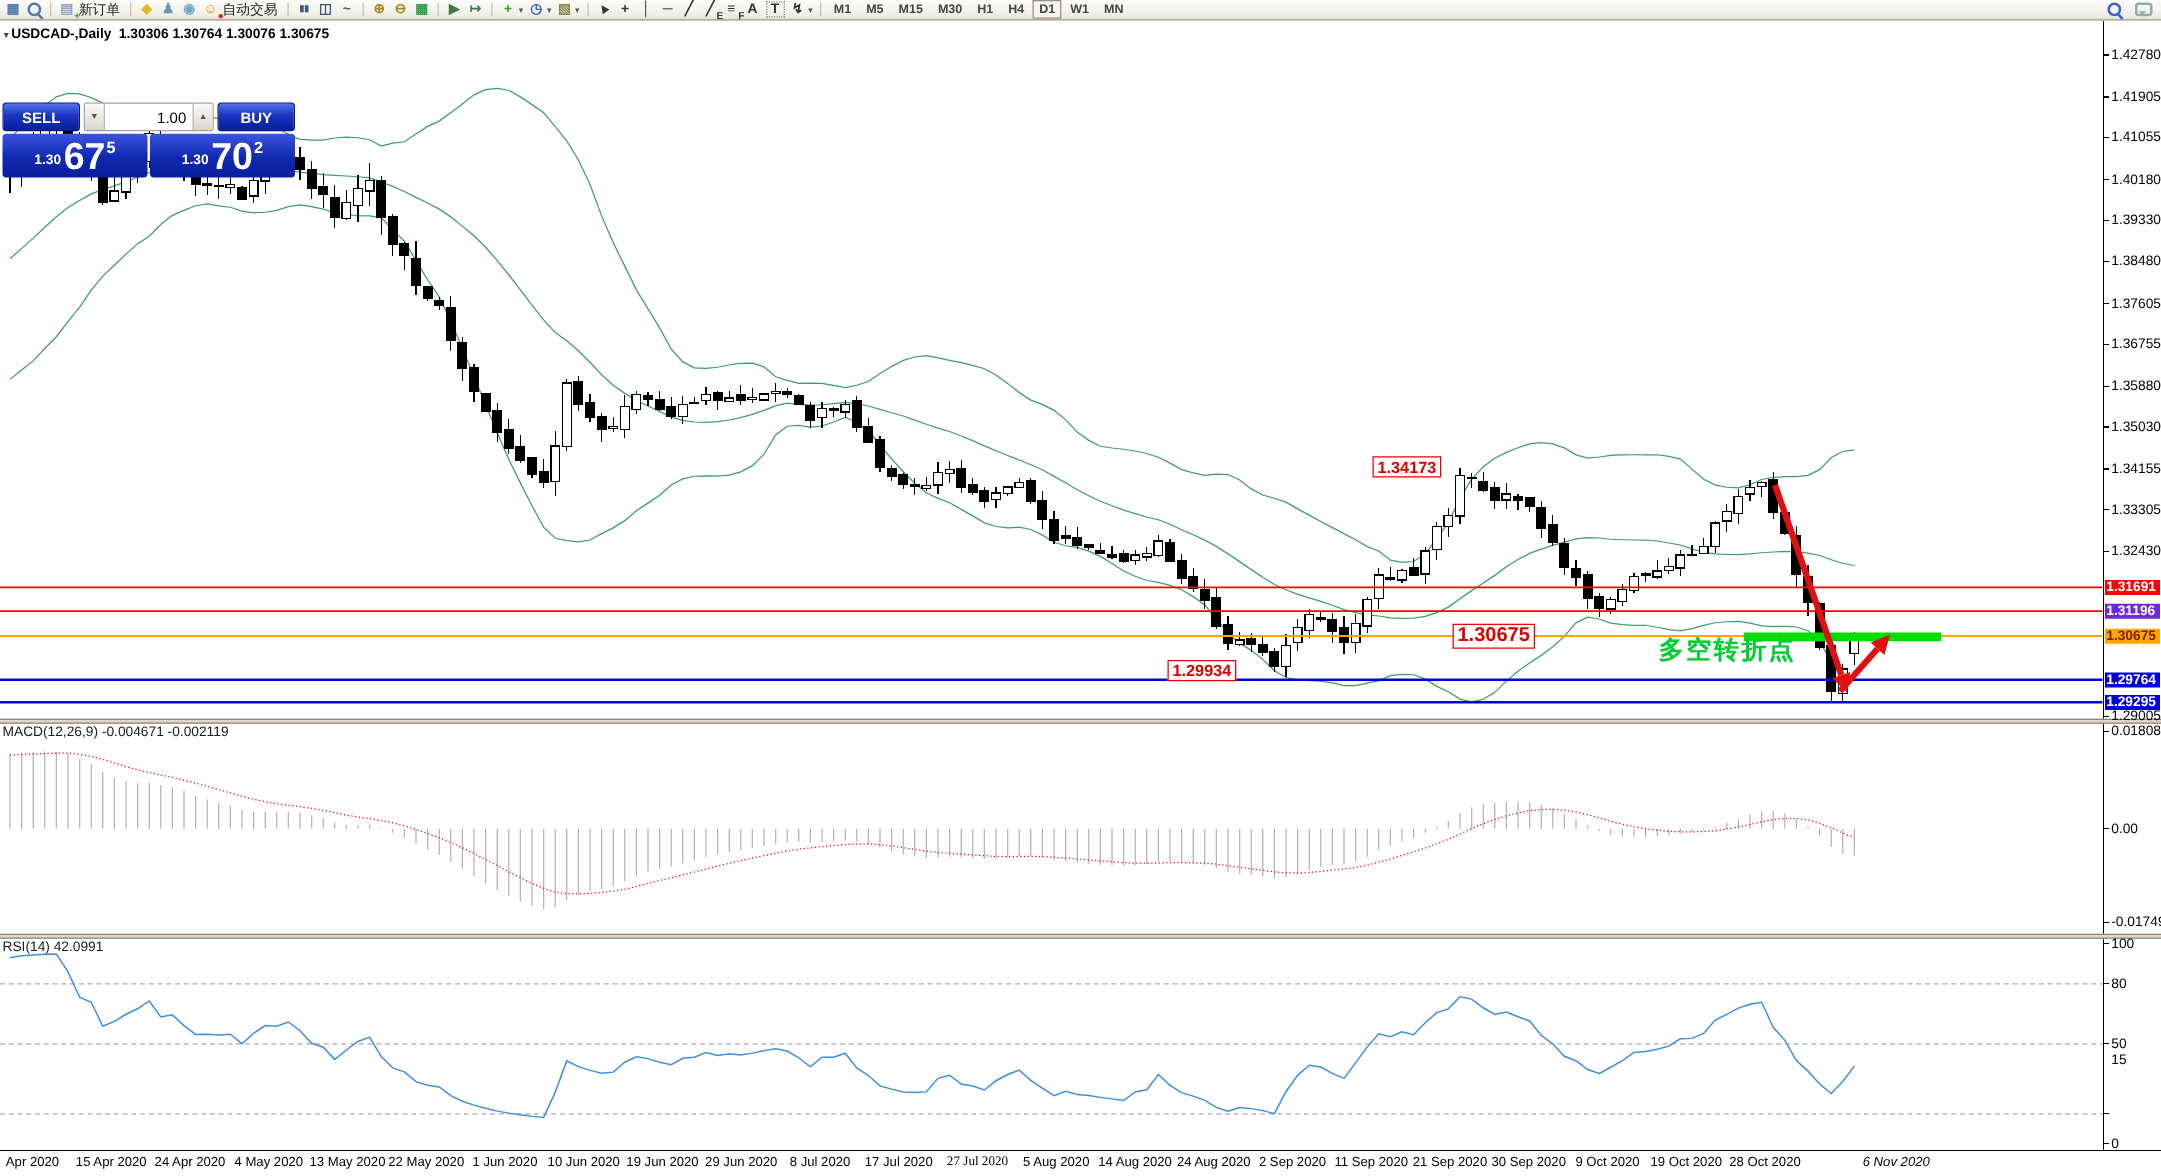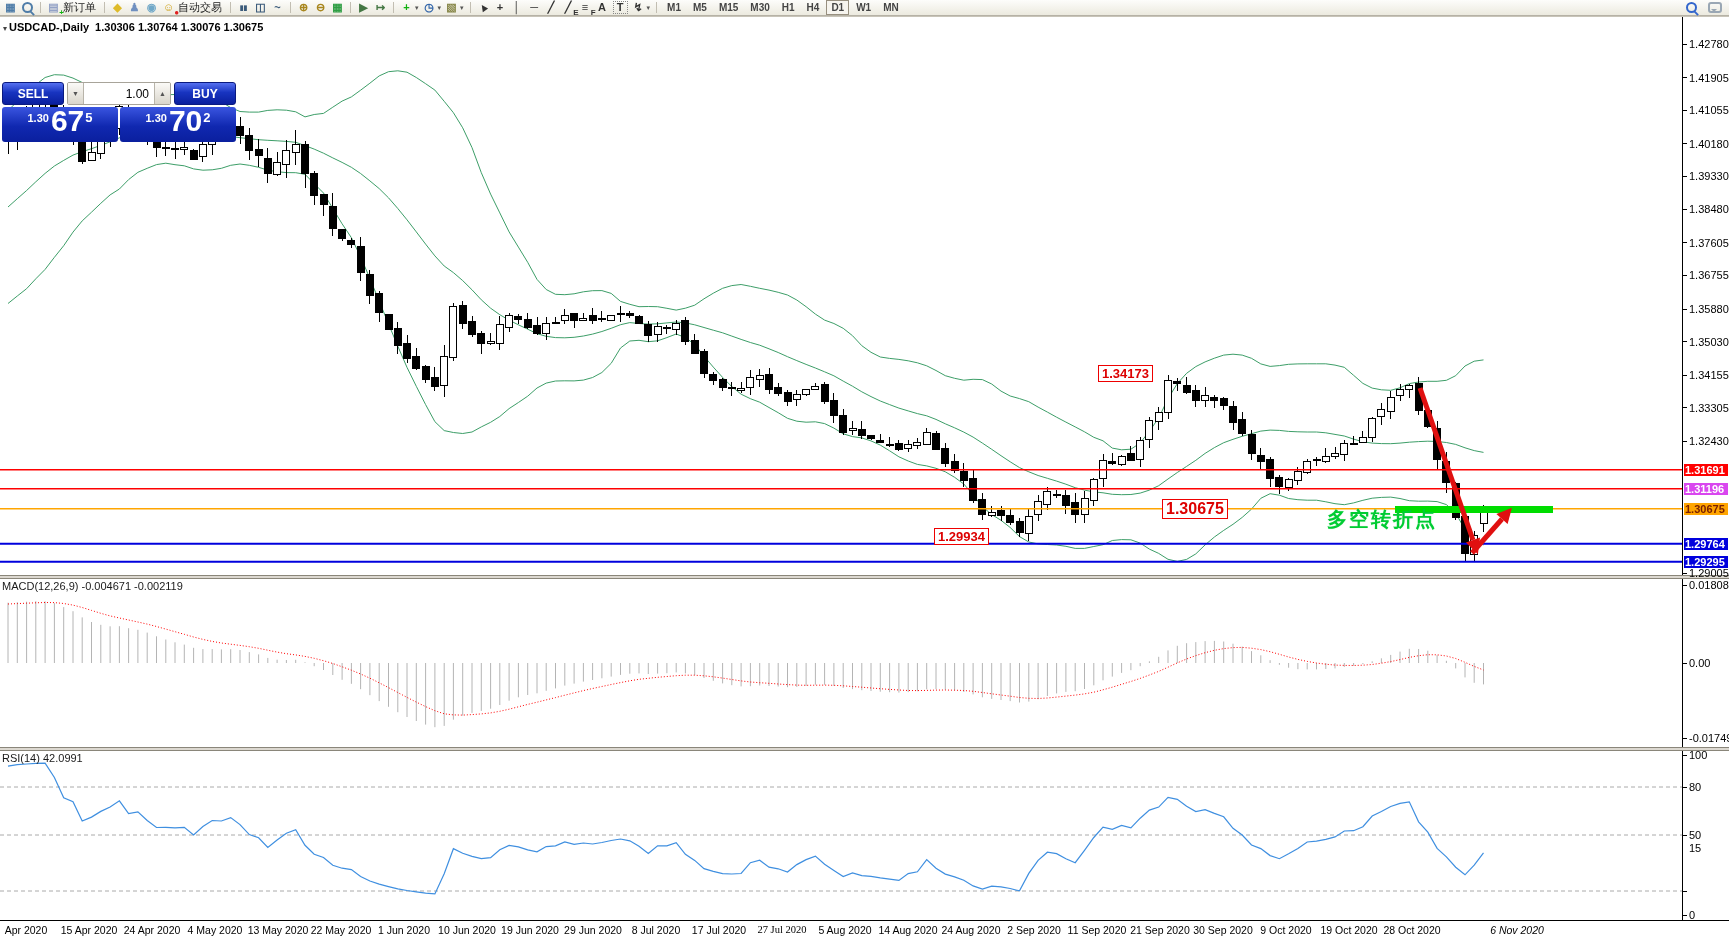--- a/index.html
+++ b/index.html
@@ -27,21 +27,21 @@
   
   .tw{position:absolute;left:2px;top:36px;width:234px;z-index:30;margin-top:46px;}
   .tw .r1{display:flex;height:23px;}
   .btn-trade{flex:0 0 60px;background:linear-gradient(#5570f0,#1834c0 45%,#0a1f9e);color:#fff;font-weight:bold;font-size:12px;border:1px solid #0a1a80;border-radius:3px;display:flex;align-items:center;justify-content:center;cursor:pointer;}
   .vol{flex:1;display:flex;margin:0 3px;border:1px solid #a8a49a;background:#fff;border-radius:2px;overflow:hidden;}
   .vol .sp{width:15px;background:linear-gradient(#fbfaf7,#dad6cc);border-right:1px solid #b8b4aa;border-left:1px solid #b8b4aa;font-size:7px;color:#555;display:flex;align-items:center;justify-content:center;cursor:pointer;}
   .vol .sp:first-child{border-left:none;}
   .vol .sp:last-child{border-right:none;}
   .vol .vv{flex:1;font-size:12px;color:#000;display:flex;align-items:center;justify-content:flex-end;padding-right:5px;}
   .tw .r2{display:flex;margin-top:2px;height:35px;gap:2px;}
-  .pbox{flex:1;background:linear-gradient(#3a55e0,#1028b0 55%,#0a1f9e);color:#fff;display:flex;justify-content:center;padding-bottom:2px;border-radius:3px;cursor:pointer;}
+  .pbox{flex:1;background:linear-gradient(#3a55e0,#1028b0 55%,#0a1f9e);color:#fff;display:flex;align-items:flex-end;justify-content:center;padding-bottom:2px;border-radius:3px;cursor:pointer;}
   .pp{font-size:11px;font-weight:bold;margin-right:2px;line-height:2.1;}
   .pd{font-size:30px;font-weight:bold;line-height:0.92;}
   .ps{font-size:13px;font-weight:bold;margin-top:3px;margin-left:1px;align-self:flex-start;}
   
   #chart-svg-holder{position:absolute;left:0;top:0;z-index:5;}
   
   .axis-label{position:absolute;left:1689px;font-size:11px;color:#000;transform:translateY(-50%);white-space:nowrap;z-index:15;}
   .axis-label.hl{left:1684px;width:42px;text-align:left;font-weight:bold;transform:translateY(-50%);z-index:16;padding:0 1px;}
   .date-label{position:absolute;top:924px;font-size:10.5px;color:#000;transform:translateX(-50%);white-space:nowrap;z-index:15;}
   .ind-label{position:absolute;left:2px;font-size:11px;color:#1a1a1a;z-index:15;white-space:nowrap;}
@@ -710,21 +710,21 @@
       <div class="axis-label" style="top: 209.12px;">1.38480</div>
       <div class="axis-label" style="top: 242.72px;">1.37605</div>
       <div class="axis-label" style="top: 275.36px;">1.36755</div>
       <div class="axis-label" style="top: 308.96px;">1.35880</div>
       <div class="axis-label" style="top: 341.6px;">1.35030</div>
       <div class="axis-label" style="top: 375.2px;">1.34155</div>
       <div class="axis-label" style="top: 407.84px;">1.33305</div>
       <div class="axis-label" style="top: 441.44px;">1.32430</div>
       <div class="axis-label" style="top: 572.96px;">1.29005</div>
       <div class="axis-label hl" style="top: 469.818px; background: rgb(255, 0, 0); color: rgb(255, 255, 255);">1.31691</div>
-      <div class="axis-label hl" style="top: 488.826px; background: #d946ef; color: rgb(255, 255, 255);">1.31196</div>
+      <div class="axis-label hl" style="top: 488.826px; background: #6d28d9; color: rgb(255, 255, 255);">1.31196</div>
       <div class="axis-label hl" style="top: 508.832px; background: rgb(255, 165, 0); color: rgb(122, 32, 0);">1.30675</div>
       <div class="axis-label hl" style="top: 543.814px; background: rgb(0, 0, 221); color: rgb(255, 255, 255);">1.29764</div>
       <div class="axis-label hl" style="top: 561.824px; background: rgb(0, 0, 221); color: rgb(255, 255, 255);">1.29295</div>
       <div class="axis-label" style="top: 585.243px;">0.018083</div>
       <div class="axis-label" style="top: 663px;">0.00</div>
       <div class="axis-label" style="top: 738.237px;">-0.017497</div>
       <div class="axis-label" style="top: 755px;">100</div>
       <div class="axis-label" style="top: 787px;">80</div>
       <div class="axis-label" style="top: 835px;">50</div>
       <div class="axis-label" style="top: 848px;">15</div>

